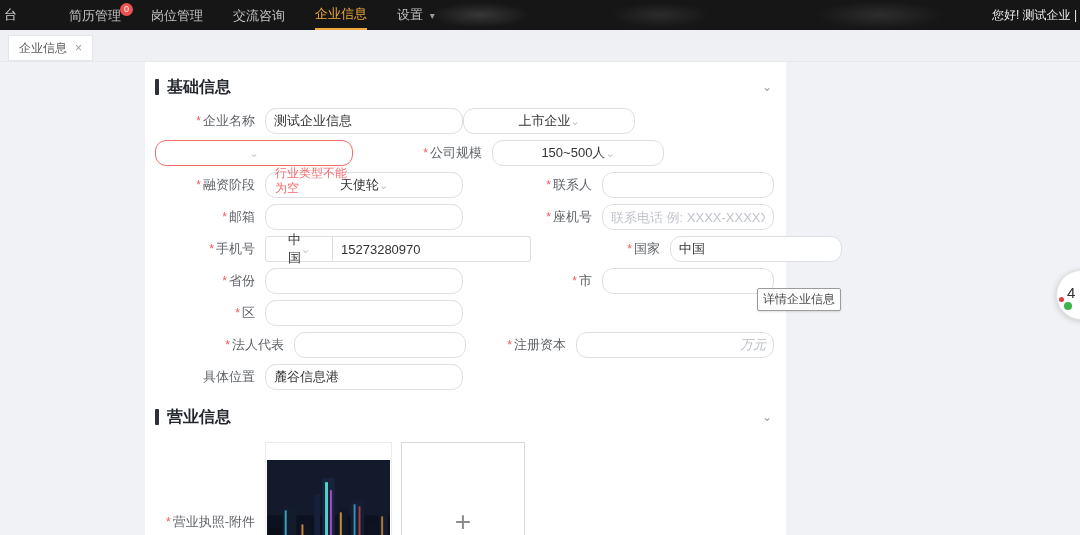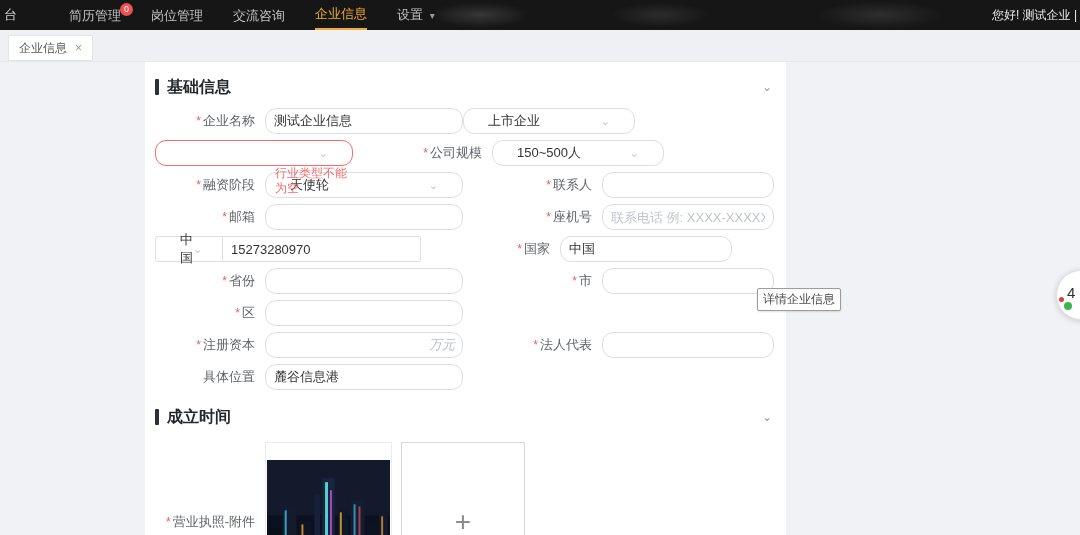--- a/index.html
+++ b/index.html
@@ -39,21 +39,21 @@
   .row{display:flex;align-items:flex-start;padding-left:10px;margin-bottom:6px;position:relative}
   .fi{display:flex;align-items:center;position:relative}
   .lab{width:110px;text-align:right;font-size:13px;color:#5f6368;padding-right:10px;line-height:16px;white-space:nowrap}
   .right .lab{width:139px}
   .star{color:#f25a5a;margin-right:2px;font-size:12px}
   .ctrl{height:26px;border:1px solid #dcdfe6;border-radius:11px;background:#fff;font-size:13px;color:#333;outline:none}
   input.ctrl{padding:0 8px}
   input.ctrl::placeholder{color:#c0c4cc}
   .left input.ctrl,.left .select{width:198px}
   .right input.ctrl,.right .select,.right .date{width:172px}
-  .select{display:flex;align-items:center;justify-content:space-between;padding:0 24px;cursor:pointer}
+  .select{display:flex;align-items:center;justify-content:center;padding:0 24px;cursor:pointer}
   .select .val{font-size:13px;color:#333}
   .chev{color:#bfc4cc;font-size:11px}
   .select.error{border-color:#f56c6c}
   .err-msg{position:absolute;left:120px;top:26px;color:#f56c6c;font-size:12px;line-height:15px;z-index:2}
 
   .phone{display:flex}
   .phone .cc{width:68px;border-radius:3px 0 0 3px}
   .phone input{width:130px;border-left:none;border-radius:0 3px 3px 0}
 
   .wrap{position:relative}
@@ -175,20 +175,21 @@
         <input class="ctrl" style="">
       </div>
       <div class="fi right">
         <div class="lab"><span class="star">*</span><span>座机号</span></div>
         <input class="ctrl" placeholder="联系电话 例: XXXX-XXXXXXXX" style="">
       </div>
     </div>
 
     <div class="row">
       <div class="fi left">
+        <div class="lab"><span class="star">*</span><span>手机号</span></div>
         <div class="phone">
           <div class="ctrl select cc">
             <span class="val">中国</span>
             <span class="chev">⌄</span>
           </div>
           <input class="ctrl" value="15273280970" style="">
         </div>
       </div>
       <div class="fi right">
         <div class="lab"><span class="star">*</span><span>国家</span></div>
@@ -208,45 +209,45 @@
     </div>
 
     <div class="row">
       <div class="fi left">
         <div class="lab"><span class="star">*</span><span>区</span></div>
         <input class="ctrl" style="">
       </div>
     </div>
 
     <div class="row">
+      <div class="fi right">
+        <div class="lab"><span class="star">*</span><span>法人代表</span></div>
+        <input class="ctrl" style="">
+      </div>
       <div class="fi left">
         <div class="lab"><span class="star">*</span><span>注册资本</span></div>
         <div class="wrap">
           <input class="ctrl" style="width: 198px;">
           <span class="suffix">万元</span>
         </div>
       </div>
-      <div class="fi right">
-        <div class="lab"><span class="star">*</span><span>法人代表</span></div>
-        <input class="ctrl" style="">
-      </div>
     </div>
 
     <div class="row">
       <div class="fi left addr">
         <div class="lab"><span>具体位置</span></div>
         <input class="ctrl" value="麓谷信息港" style="">
       </div>
     </div>
 
   </div>
 
   <div class="sec-head" style="margin-top:16px">
     <span class="sec-bar"></span>
-    <span class="sec-title">成立时间</span>
+    <span class="sec-title">营业信息</span>
     <span class="sec-chev">⌄</span>
   </div>
 
   <div class="row" style="margin-top:14px">
     <div class="fi">
       <div class="lab"><span class="star">*</span><span>营业执照-附件</span></div>
       <div class="uploads">
         <div class="thumb-card">
           <svg viewBox="0 0 125 140" preserveAspectRatio="none">
             <rect width="125" height="140" fill="#0c1120"></rect>

